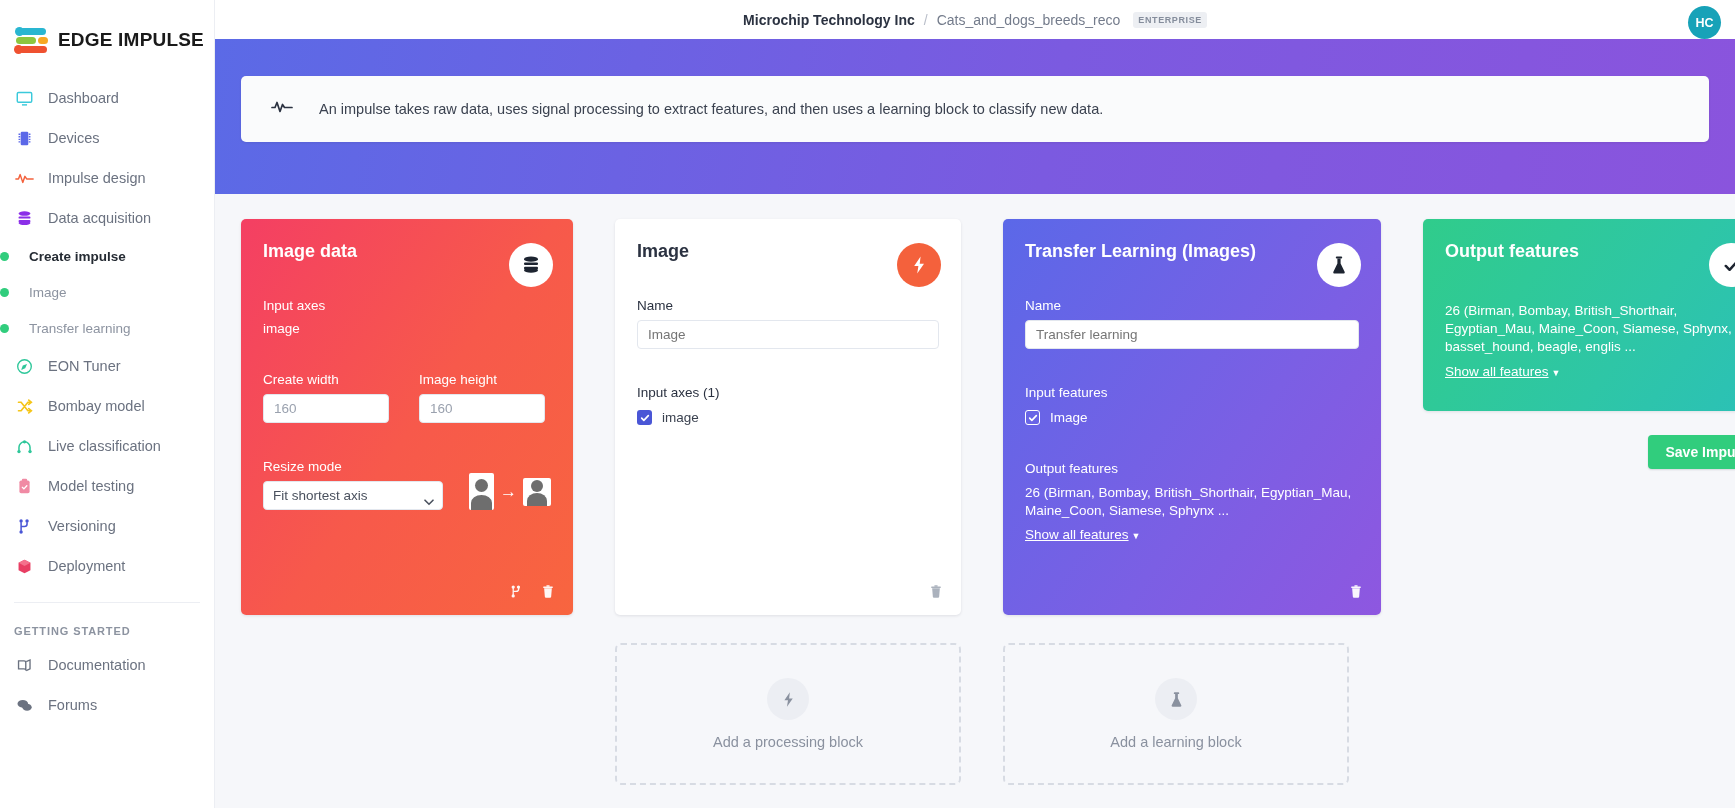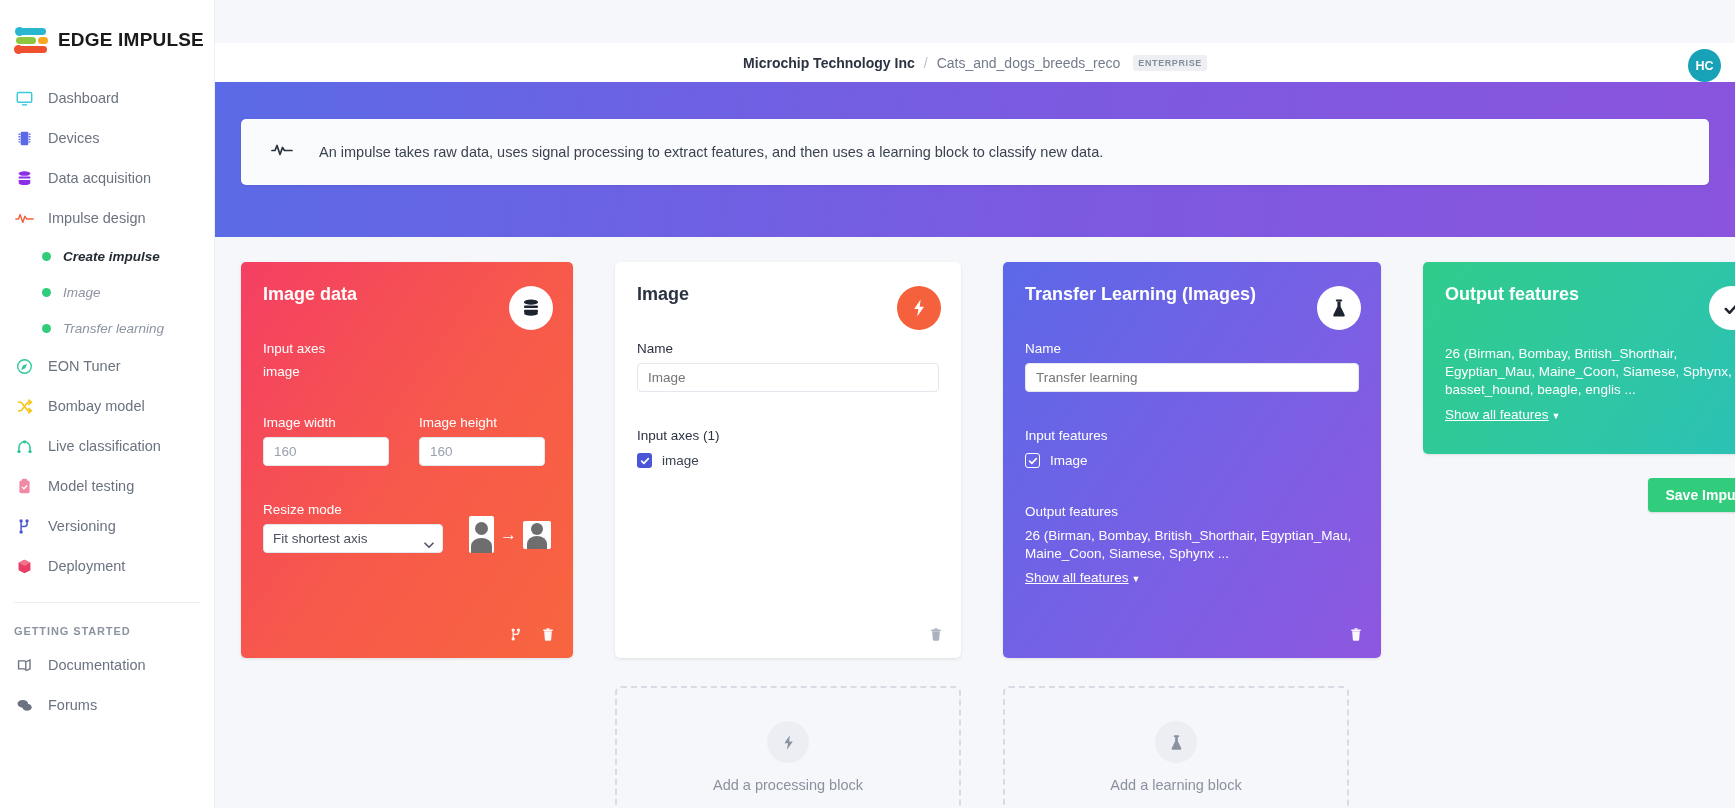--- a/index.html
+++ b/index.html
@@ -31,37 +31,37 @@
 
   .nav { padding-top: 16px; }
   .nav-item {
     display: flex; align-items: center; gap: 14px;
     height: 40px; padding-left: 14px; cursor: pointer;
     font-size: 14.5px; color: #6b7280;
   }
   .nav-icon { width: 20px; height: 20px; display: flex; align-items: center; justify-content: center; flex: 0 0 20px; }
   .nav-icon svg { display: block; }
   .sub-item {
-    display: flex; align-items: center; gap: 12px;
-    height: 36px; padding-left: 42px; cursor: pointer;
-    font-size: 13.5px; color: #8c93a0; font-style: italic;
+    display: flex; align-items: center; gap: 20px;
+    height: 36px; cursor: pointer;
+    font-size: 13.5px; color: #8c93a0;
   }
   .sub-item .bullet { width: 9px; height: 9px; border-radius: 50%; background: #31cd7d; flex: 0 0 9px; }
   .sub-item.active { color: #252b33; font-weight: 700; }
   .divider { height: 1px; background: #eceef3; margin: 16px 14px 0 14px; }
   .section-label {
     font-size: 11px; font-weight: 700; letter-spacing: .9px;
     color: #8c93a0; padding: 22px 0 8px 14px;
   }
 
   
   .main { flex: 1; height: 808px; background: #f6f7fa; position: relative; overflow: hidden; }
   .topbar {
     height: 39px; background: #fff; display: flex; align-items: center;
-    justify-content: center; position: relative; margin-top: 43px;
+    justify-content: center; position: relative;
   }
   .crumbs { display: flex; align-items: center; gap: 9px; font-size: 14px; }
   .crumb-org { color: #2b3241; font-weight: 700; }
   .crumb-sep { color: #b9bec9; }
   .crumb-proj { color: #737b8b; }
   .badge-ent {
     background: #edeff3; color: #858d9c; font-size: 9px; font-weight: 700;
     letter-spacing: .6px; padding: 3px 5px; border-radius: 3px; margin-left: 4px;
   }
   .avatar {
@@ -214,37 +214,37 @@
           <svg width="17" height="17" viewBox="0 0 20 20" fill="none" stroke="#5b68e8" stroke-width="1.7">
             <rect x="5.5" y="2" width="9" height="16" rx="1.5" fill="#5b68e8" stroke="none"></rect>
             <path d="M3 5h2M3 8h2M3 11h2M3 14h2M15 5h2M15 8h2M15 11h2M15 14h2" stroke="#5b68e8"></path>
           </svg>
         </span>
         <span>Devices</span>
       </div>
 
       <div class="nav-item">
         <span class="nav-icon">
+          <svg width="19" height="17" viewBox="0 0 22 18" fill="none" stroke="#f4613c" stroke-width="1.7" stroke-linecap="round" stroke-linejoin="round">
+            <path d="M1 9.5h3l2-5 3 9 2.5-7 2 3h7.5"></path>
+          </svg>
+        </span>
+        <span>Impulse design</span>
+      </div>
+
+      <div class="nav-item">
+        <span class="nav-icon">
           <svg width="17" height="17" viewBox="0 0 20 20" fill="#8b2fe8">
             <ellipse cx="10" cy="4.2" rx="7" ry="2.6"></ellipse>
             <rect x="3" y="7.5" width="14" height="2.6" rx="1.1"></rect>
             <rect x="3" y="11.8" width="14" height="2.6" rx="1.1"></rect>
             <ellipse cx="10" cy="15.3" rx="7" ry="2.4"></ellipse>
           </svg>
         </span>
         <span>Data acquisition</span>
-      </div>
-
-      <div class="nav-item">
-        <span class="nav-icon">
-          <svg width="19" height="17" viewBox="0 0 22 18" fill="none" stroke="#f4613c" stroke-width="1.7" stroke-linecap="round" stroke-linejoin="round">
-            <path d="M1 9.5h3l2-5 3 9 2.5-7 2 3h7.5"></path>
-          </svg>
-        </span>
-        <span>Impulse design</span>
       </div>
 
       <div class="sub-item active">
         <span class="bullet"></span>
         <span>Create impulse</span>
       </div>
       <div class="sub-item">
         <span class="bullet"></span>
         <span>Image</span>
       </div>
@@ -380,21 +380,21 @@
               <rect x="3" y="11.8" width="14" height="2.6" rx="1.1"></rect>
               <ellipse cx="10" cy="15.3" rx="7" ry="2.4"></ellipse>
             </svg>
           </div>
 
           <div class="fld-label">Input axes</div>
           <div class="fld-value">image</div>
 
           <div class="dim-row">
             <div class="dim-col">
-              <div class="fld-label">Image width</div>
+              <div class="fld-label">Create width</div>
               <input class="inp" value="160" style="">
             </div>
             <div class="dim-col">
               <div class="fld-label">Image height</div>
               <input class="inp" value="160" style="">
             </div>
           </div>
 
           <div class="resize-block">
             <div>

